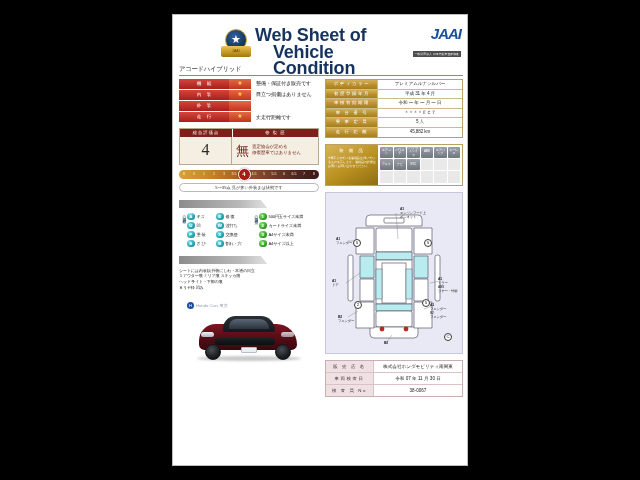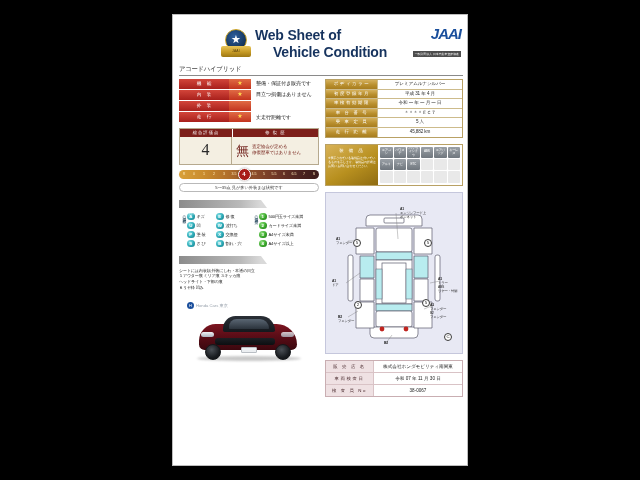--- a/index.html
+++ b/index.html
@@ -34,21 +34,21 @@
   .crest .ribbon{
     position:absolute;left:0;top:17px;width:30px;height:11px;
     background:linear-gradient(180deg,#e8c457 0%,#c69a24 55%,#9d7712 100%);
     border-radius:2px;
   }
   .crest .ribbon span{
     display:block;text-align:center;font-size:3.4px;line-height:11px;color:#5a3f06;letter-spacing:.2px;
   }
   .title{
     position:absolute;left:76px;top:6px;width:150px;
-    color:#16335e;font-weight:bold;font-size:14px;line-height:16.5px;
+    color:#16335e;font-weight:bold;font-size:18px;line-height:16.5px;
     letter-spacing:-.2px;
   }
   .title .l2{padding-left:18px;}
   .jaai{position:absolute;right:2px;top:5px;text-align:right;}
   .jaai .mark{
     color:#1a4f9c;font-weight:bold;font-size:15px;line-height:15px;
     letter-spacing:-1px;font-style:italic;
   }
   .jaai .sub{
     margin-top:1px;font-size:2.8px;line-height:4px;color:#3a3a3a;letter-spacing:.1px;

